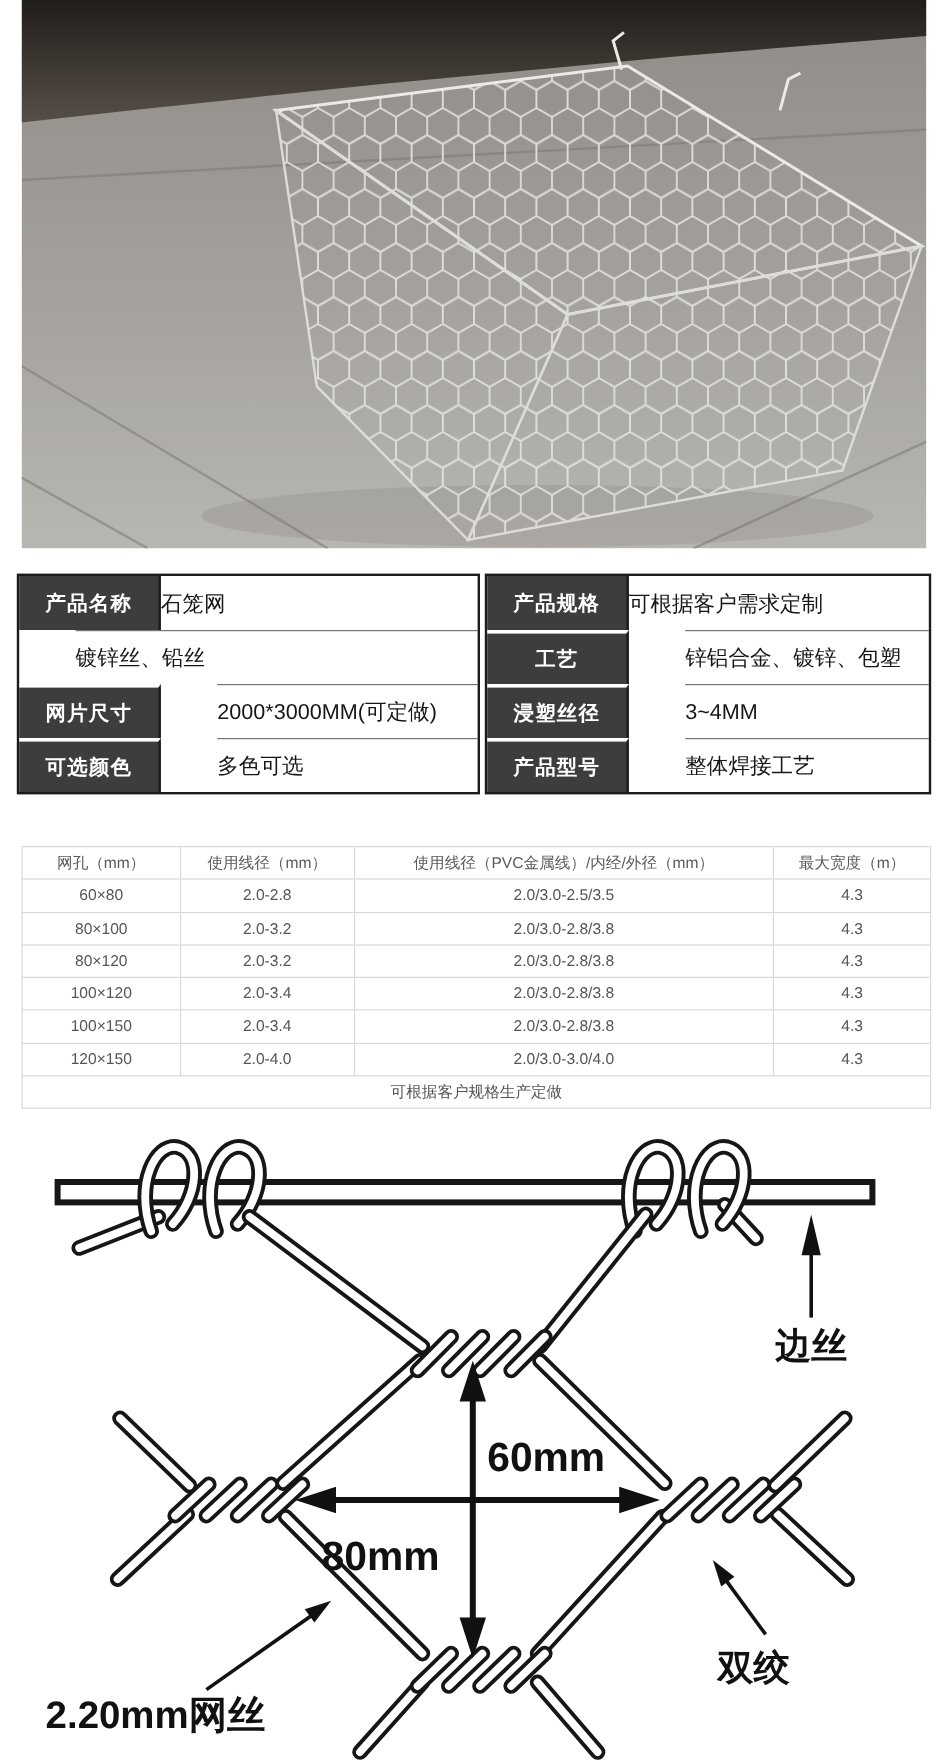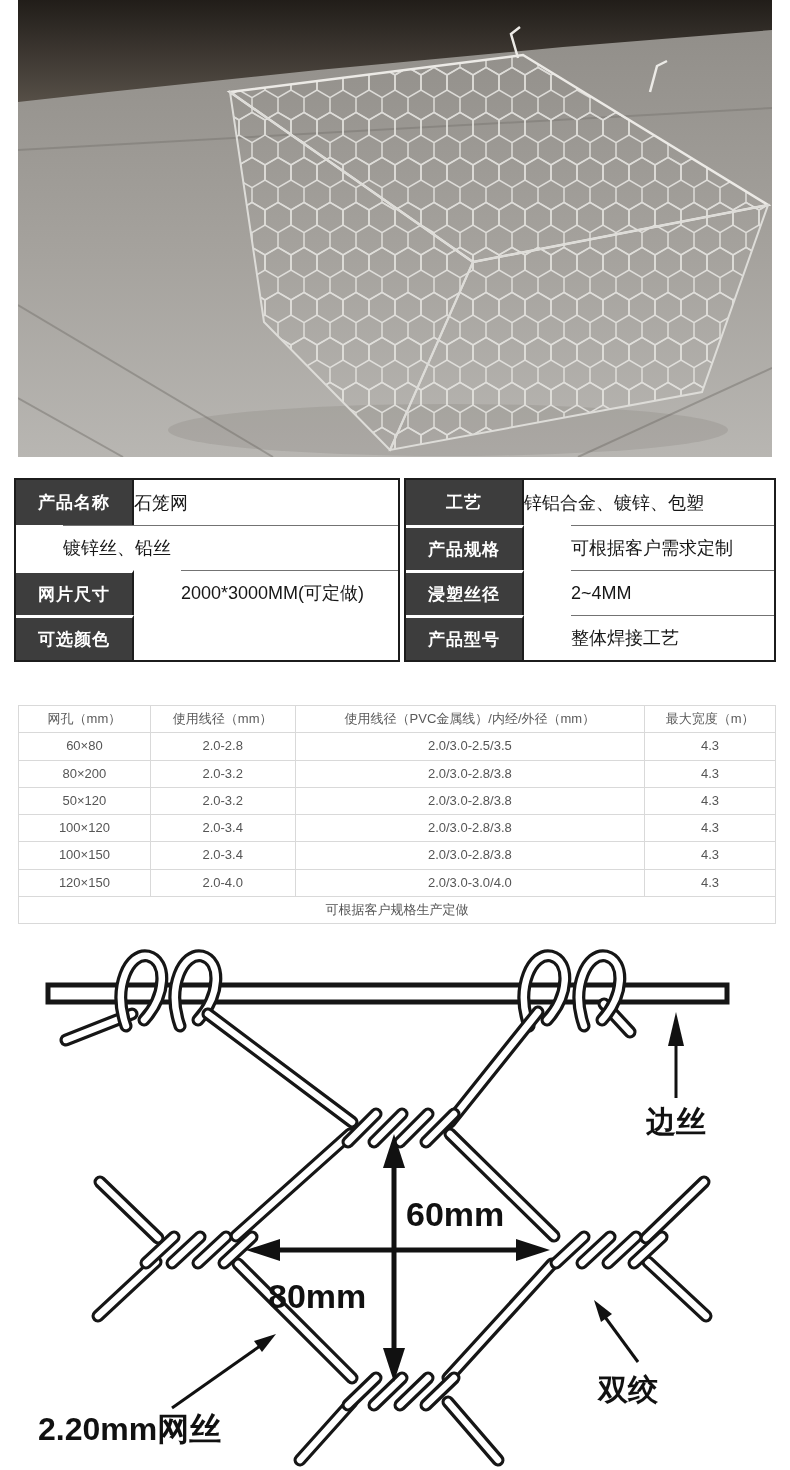--- a/index.html
+++ b/index.html
@@ -92,35 +92,36 @@
     </div>
     <div class="spec-row">
       <div class="spec-value">镀锌丝、铅丝</div>
     </div>
     <div class="spec-row">
       <div class="spec-label">网片尺寸</div>
       <div class="spec-value">2000*3000MM(可定做)</div>
     </div>
     <div class="spec-row">
       <div class="spec-label">可选颜色</div>
+      <div class="spec-value">多色可选</div>
     </div>
   </div>
 
   <div class="spec-table spec-right">
+    <div class="spec-row">
+      <div class="spec-label">产品规格</div>
+      <div class="spec-value">可根据客户需求定制</div>
+    </div>
     <div class="spec-row">
       <div class="spec-label">工艺</div>
       <div class="spec-value">锌铝合金、镀锌、包塑</div>
     </div>
     <div class="spec-row">
-      <div class="spec-label">产品规格</div>
-      <div class="spec-value">可根据客户需求定制</div>
-    </div>
-    <div class="spec-row">
       <div class="spec-label">浸塑丝径</div>
-      <div class="spec-value">2~4MM</div>
+      <div class="spec-value">3~4MM</div>
     </div>
     <div class="spec-row">
       <div class="spec-label">产品型号</div>
       <div class="spec-value">整体焊接工艺</div>
     </div>
   </div>
 
   <table class="size-table">
     <colgroup>
         <col style="width:132px">
@@ -137,27 +138,27 @@
       </tr>
     </thead>
     <tbody>
       <tr>
         <td>60×80</td>
         <td>2.0-2.8</td>
         <td>2.0/3.0-2.5/3.5</td>
         <td>4.3</td>
       </tr>
       <tr>
-        <td>80×200</td>
+        <td>80×100</td>
         <td>2.0-3.2</td>
         <td>2.0/3.0-2.8/3.8</td>
         <td>4.3</td>
       </tr>
       <tr>
-        <td>50×120</td>
+        <td>80×120</td>
         <td>2.0-3.2</td>
         <td>2.0/3.0-2.8/3.8</td>
         <td>4.3</td>
       </tr>
       <tr>
         <td>100×120</td>
         <td>2.0-3.4</td>
         <td>2.0/3.0-2.8/3.8</td>
         <td>4.3</td>
       </tr>

